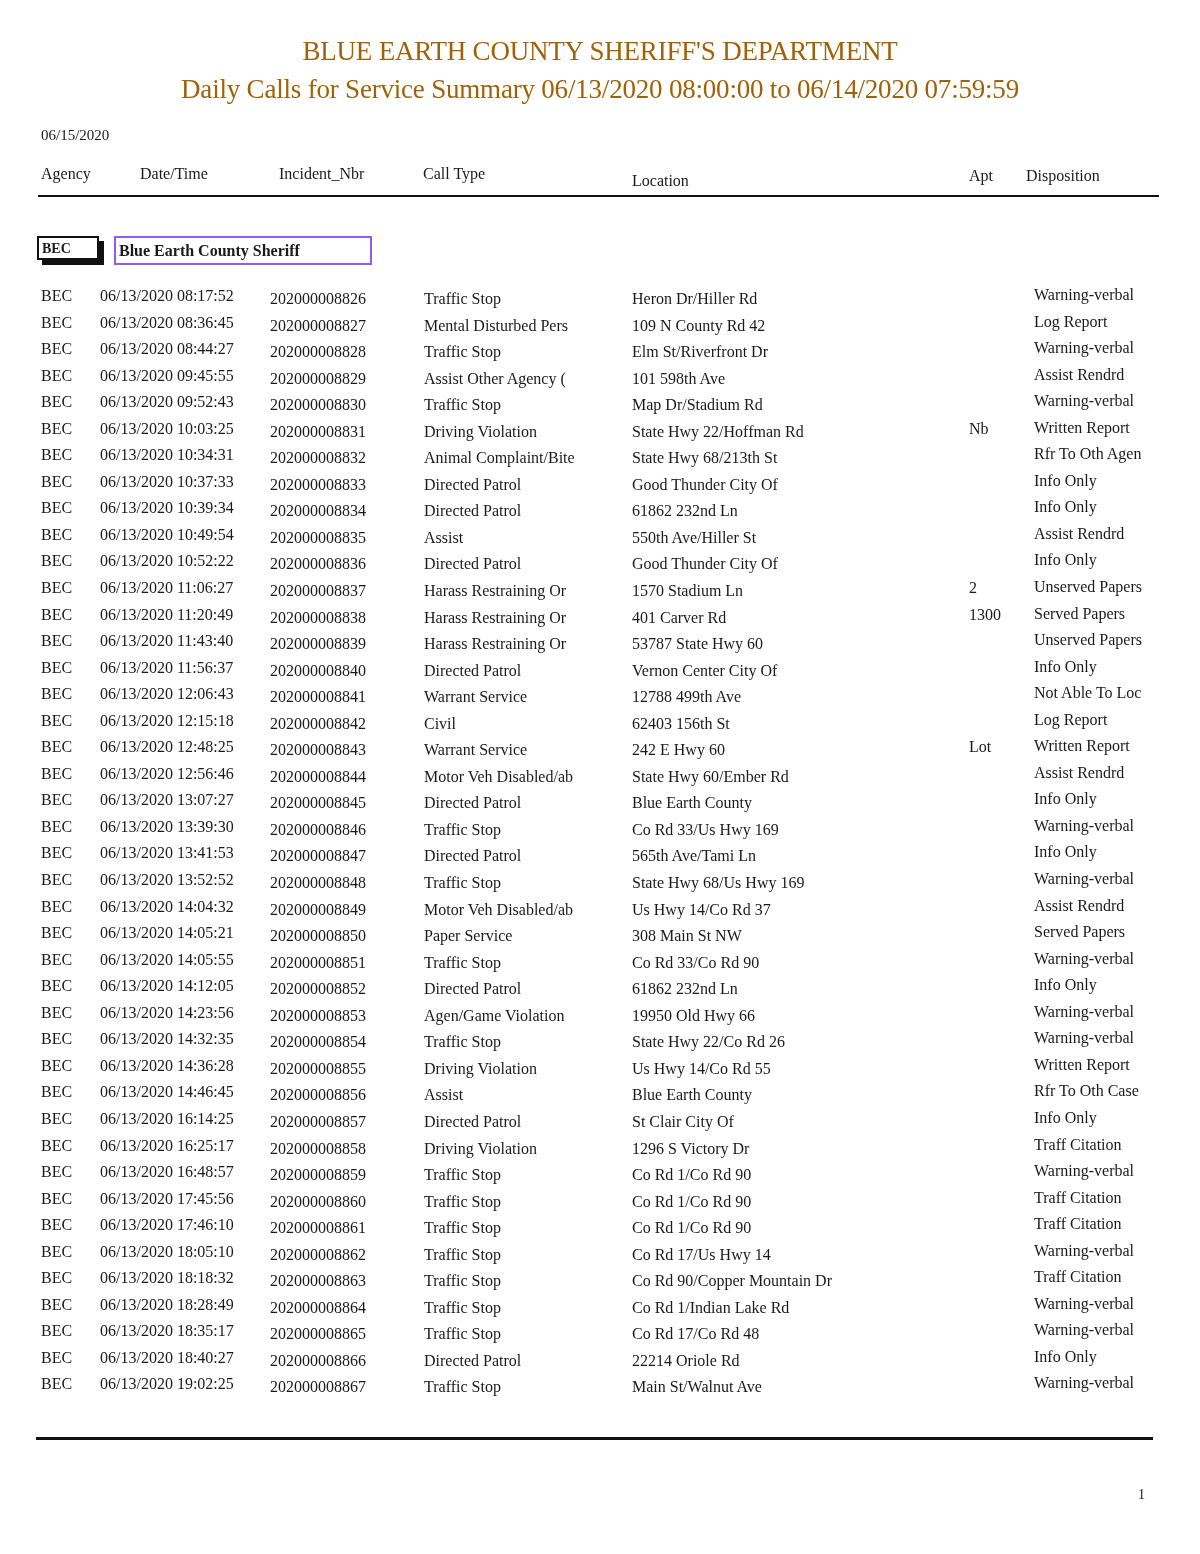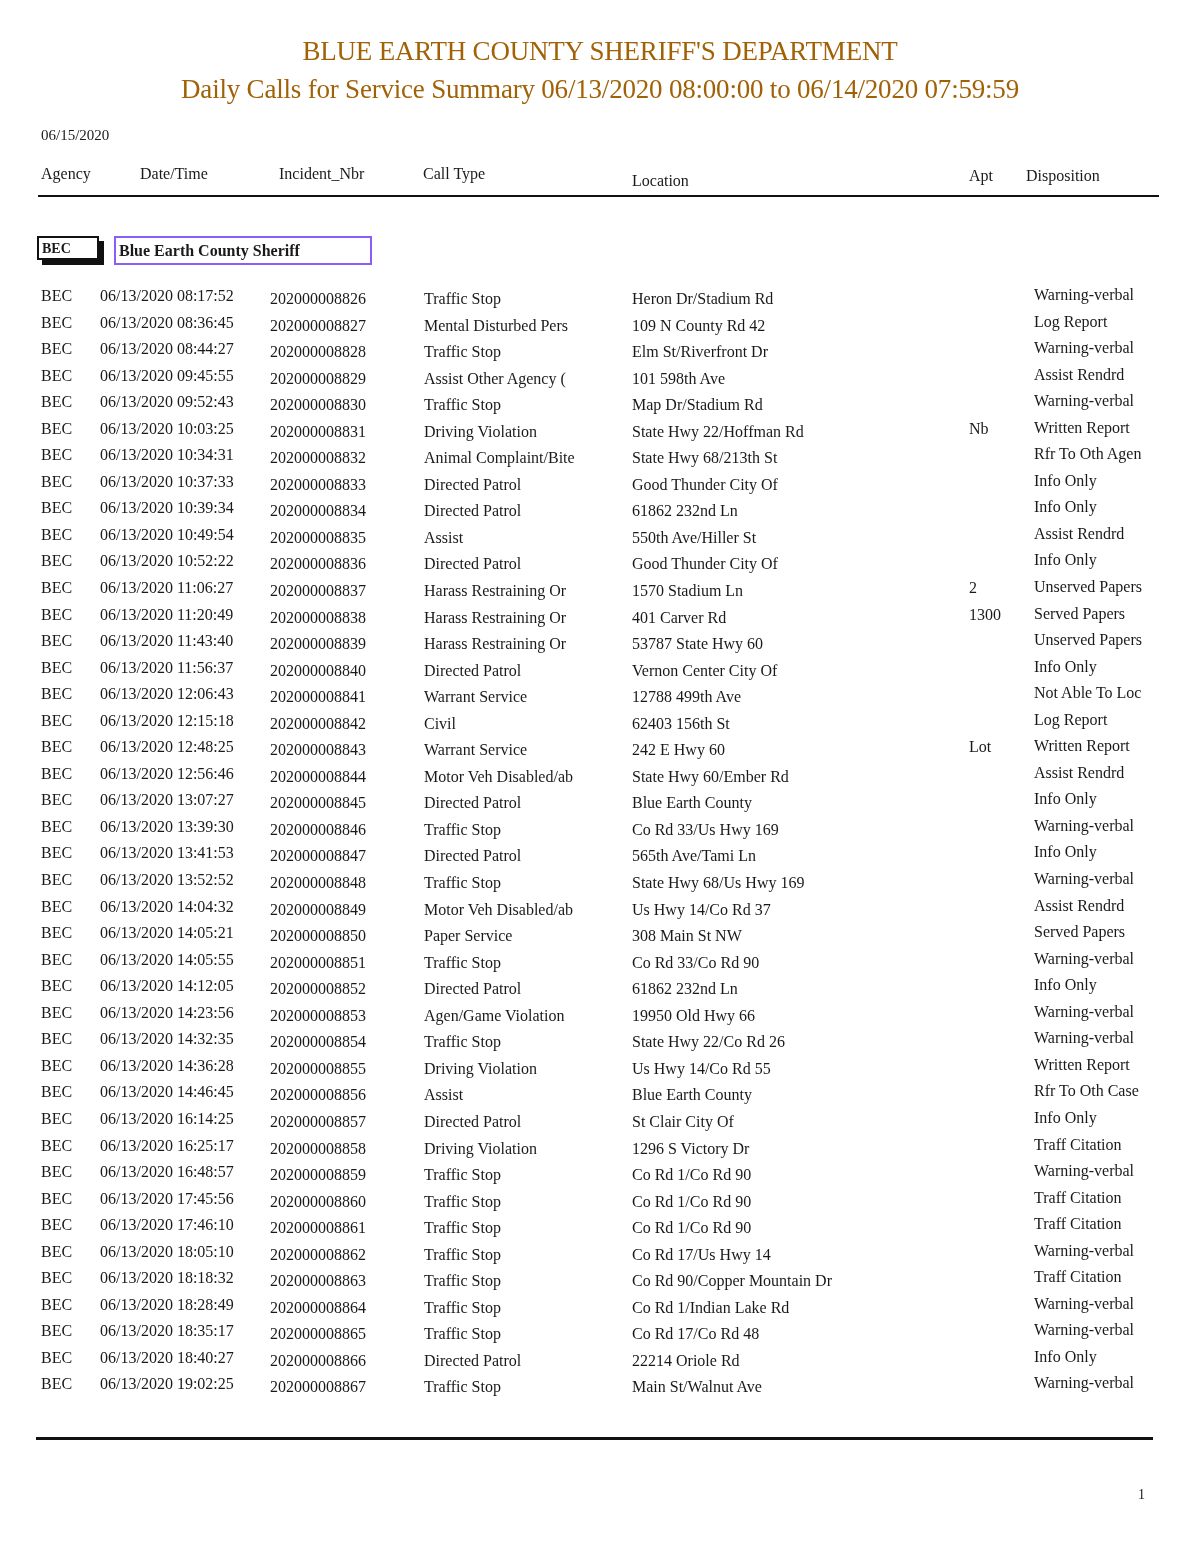--- a/index.html
+++ b/index.html
@@ -62,21 +62,21 @@
 
   <div class="agency-code">BEC</div>
   <div class="agency-name">Blue Earth County Sheriff</div>
 
   <div class="rows" id="rows">
       <div class="row">
         <span class="c-agency">BEC</span>
         <span class="c-dt">06/13/2020  08:17:52</span>
         <span class="c-inc">202000008826</span>
         <span class="c-type">Traffic Stop</span>
-        <span class="c-loc">Heron Dr/Stadium Rd</span>
+        <span class="c-loc">Heron Dr/Hiller Rd</span>
         <span class="c-apt"></span>
         <span class="c-disp">Warning-verbal</span>
       </div>
       <div class="row">
         <span class="c-agency">BEC</span>
         <span class="c-dt">06/13/2020  08:36:45</span>
         <span class="c-inc">202000008827</span>
         <span class="c-type">Mental Disturbed Pers</span>
         <span class="c-loc">109 N County Rd 42</span>
         <span class="c-apt"></span>

